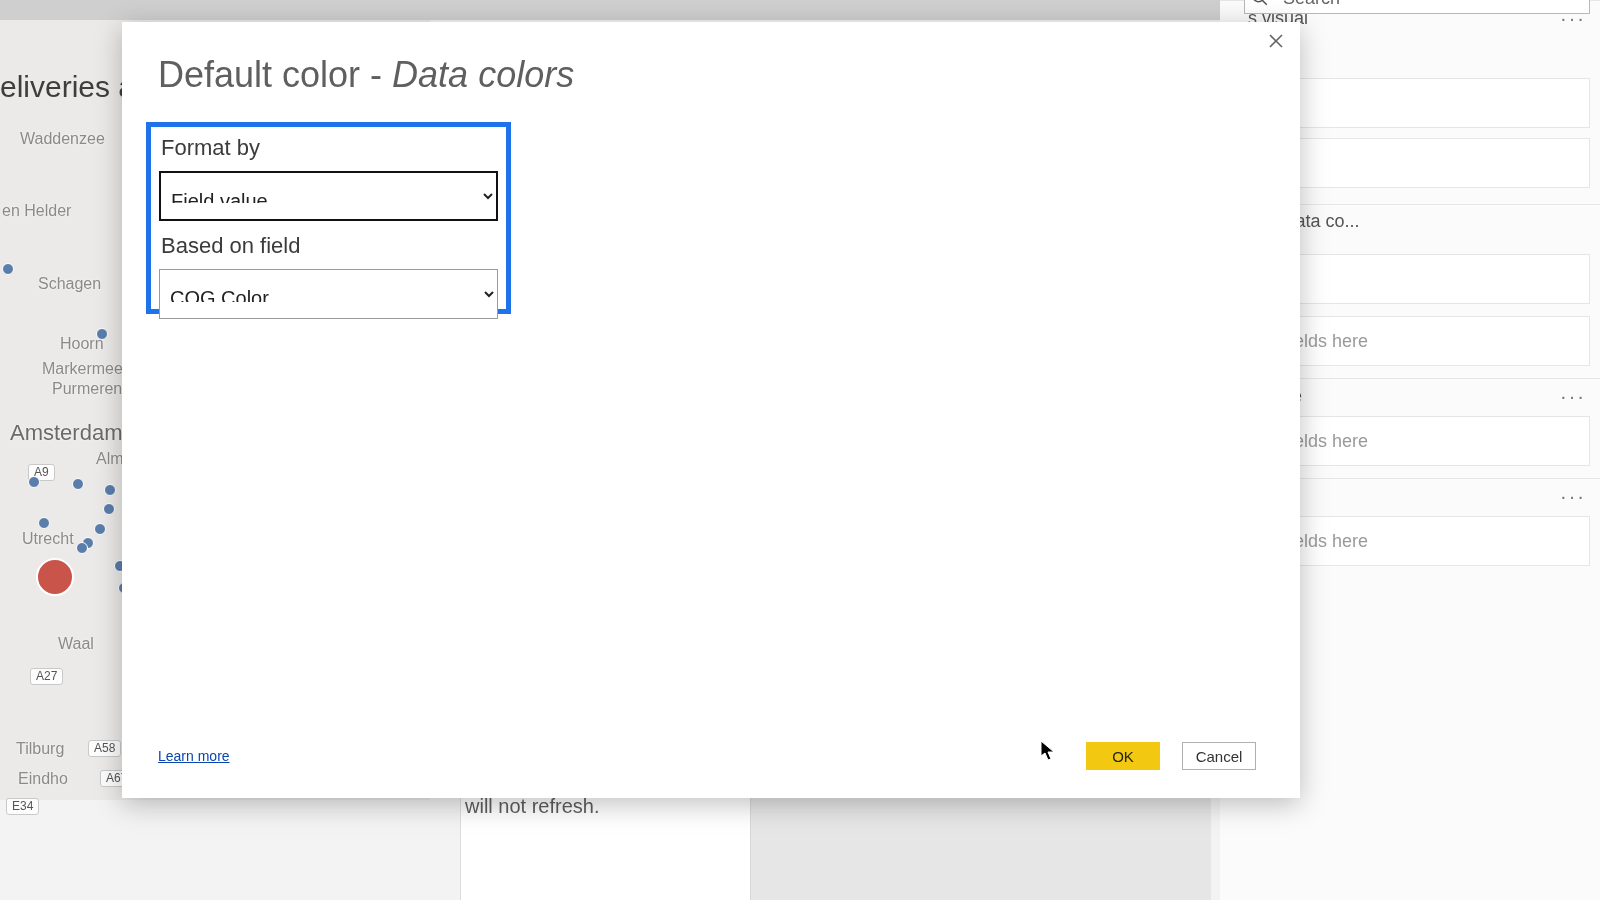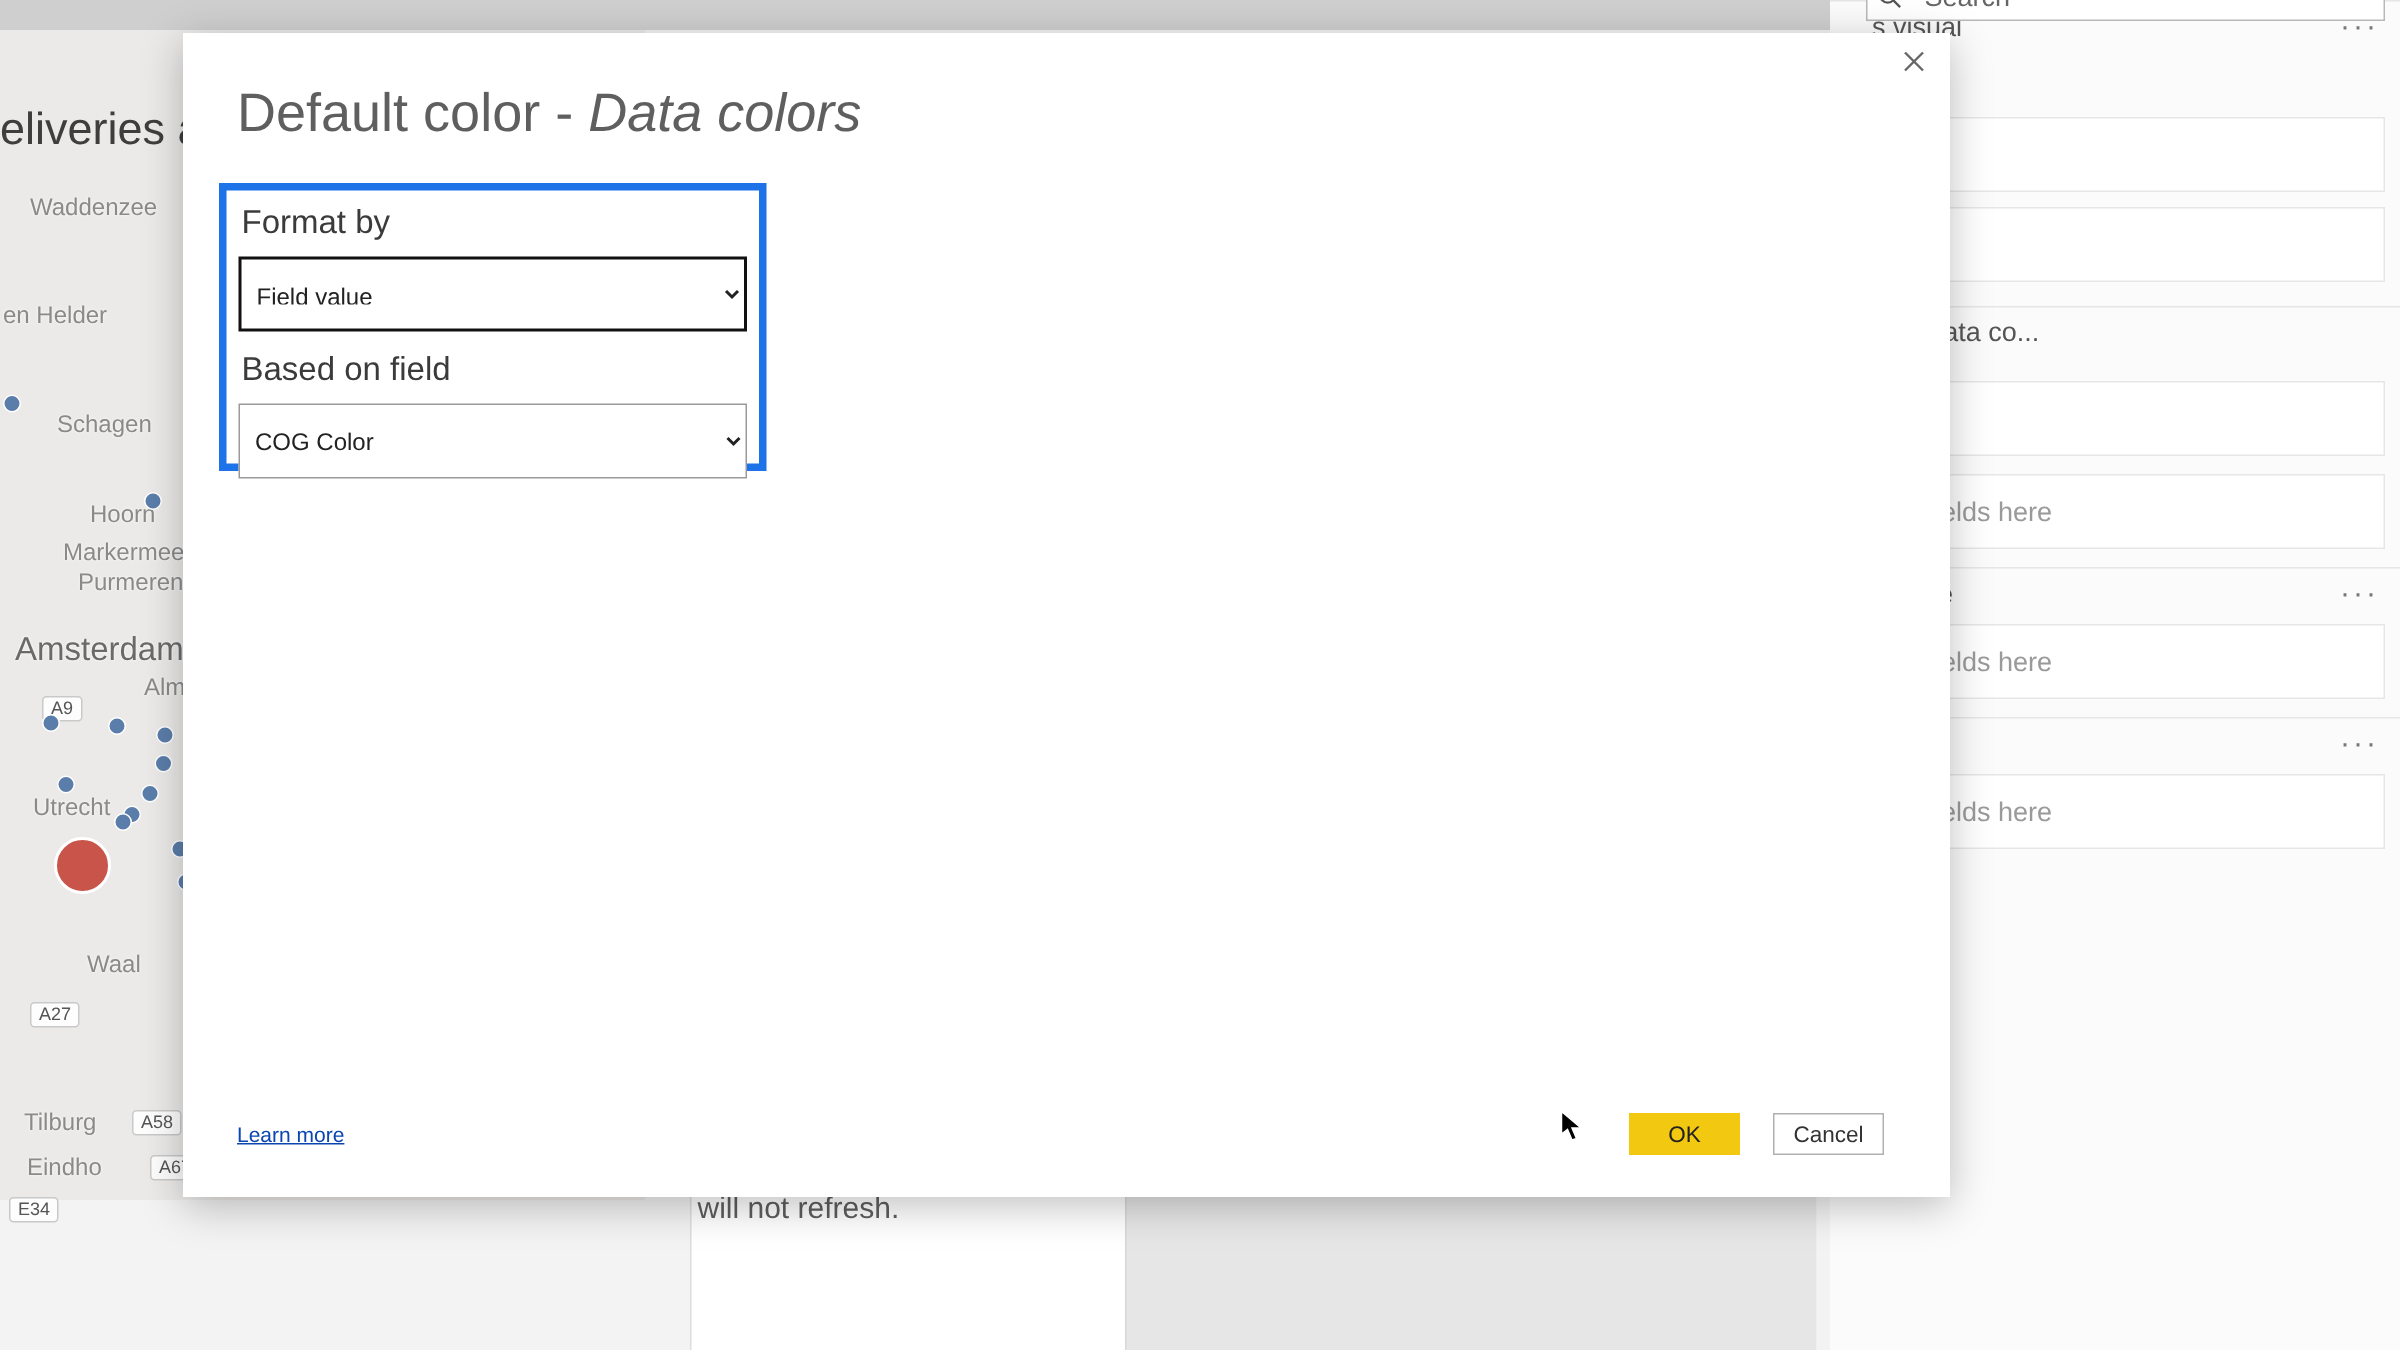--- a/index.html
+++ b/index.html
@@ -211,21 +211,21 @@
 
   .ff-label {
     font-size: 22px;
     color: #3b3b3b;
     margin: 0 0 10px 2px;
     font-weight: 400;
   }
   .ff-select {
     width: 100%;
     height: 50px;
-    font-size: 16px;
+    font-size: 20px;
     color: #222;
     background: #fff;
     padding: 16px 6px;
     box-sizing: border-box;
     margin-bottom: 12px;
   }
   .format-by { border: 2px solid #111; }
   .based-on  { border: 1px solid #9a9a9a; }
 
   
@@ -287,21 +287,21 @@
     <span class="map-label" style="top:340px;left:42px;">Markermeer</span>
     <span class="map-label" style="top:360px;left:52px;">Purmerend</span>
     <span class="map-label" style="top:400px;left:10px;font-size:22px;color:#6a6a6a;">Amsterdam</span>
     <span class="map-label" style="top:430px;left:96px;">Alm</span>
     <span class="map-label" style="top:510px;left:22px;">Utrecht</span>
     <span class="map-label" style="top:615px;left:58px;">Waal</span>
     <span class="map-label" style="top:720px;left:16px;">Tilburg</span>
     <span class="map-label" style="top:750px;left:18px;">Eindho</span>
 
     <span class="road-badge" style="top:444px;left:28px;">A9</span>
-    <span class="road-badge" style="top:648px;left:20px;">A27</span>
+    <span class="road-badge" style="top:648px;left:30px;">A27</span>
     <span class="road-badge" style="top:720px;left:88px;">A58</span>
     <span class="road-badge" style="top:750px;left:100px;">A67</span>
     <span class="road-badge" style="top:778px;left:6px;">E34</span>
 
     <div class="map-dot" style="top:243px;left:2px;"></div>
     <div class="map-dot" style="top:308px;left:96px;"></div>
     <div class="map-dot" style="top:456px;left:28px;"></div>
     <div class="map-dot" style="top:458px;left:72px;"></div>
     <div class="map-dot" style="top:464px;left:104px;"></div>
     <div class="map-dot" style="top:483px;left:103px;"></div>

